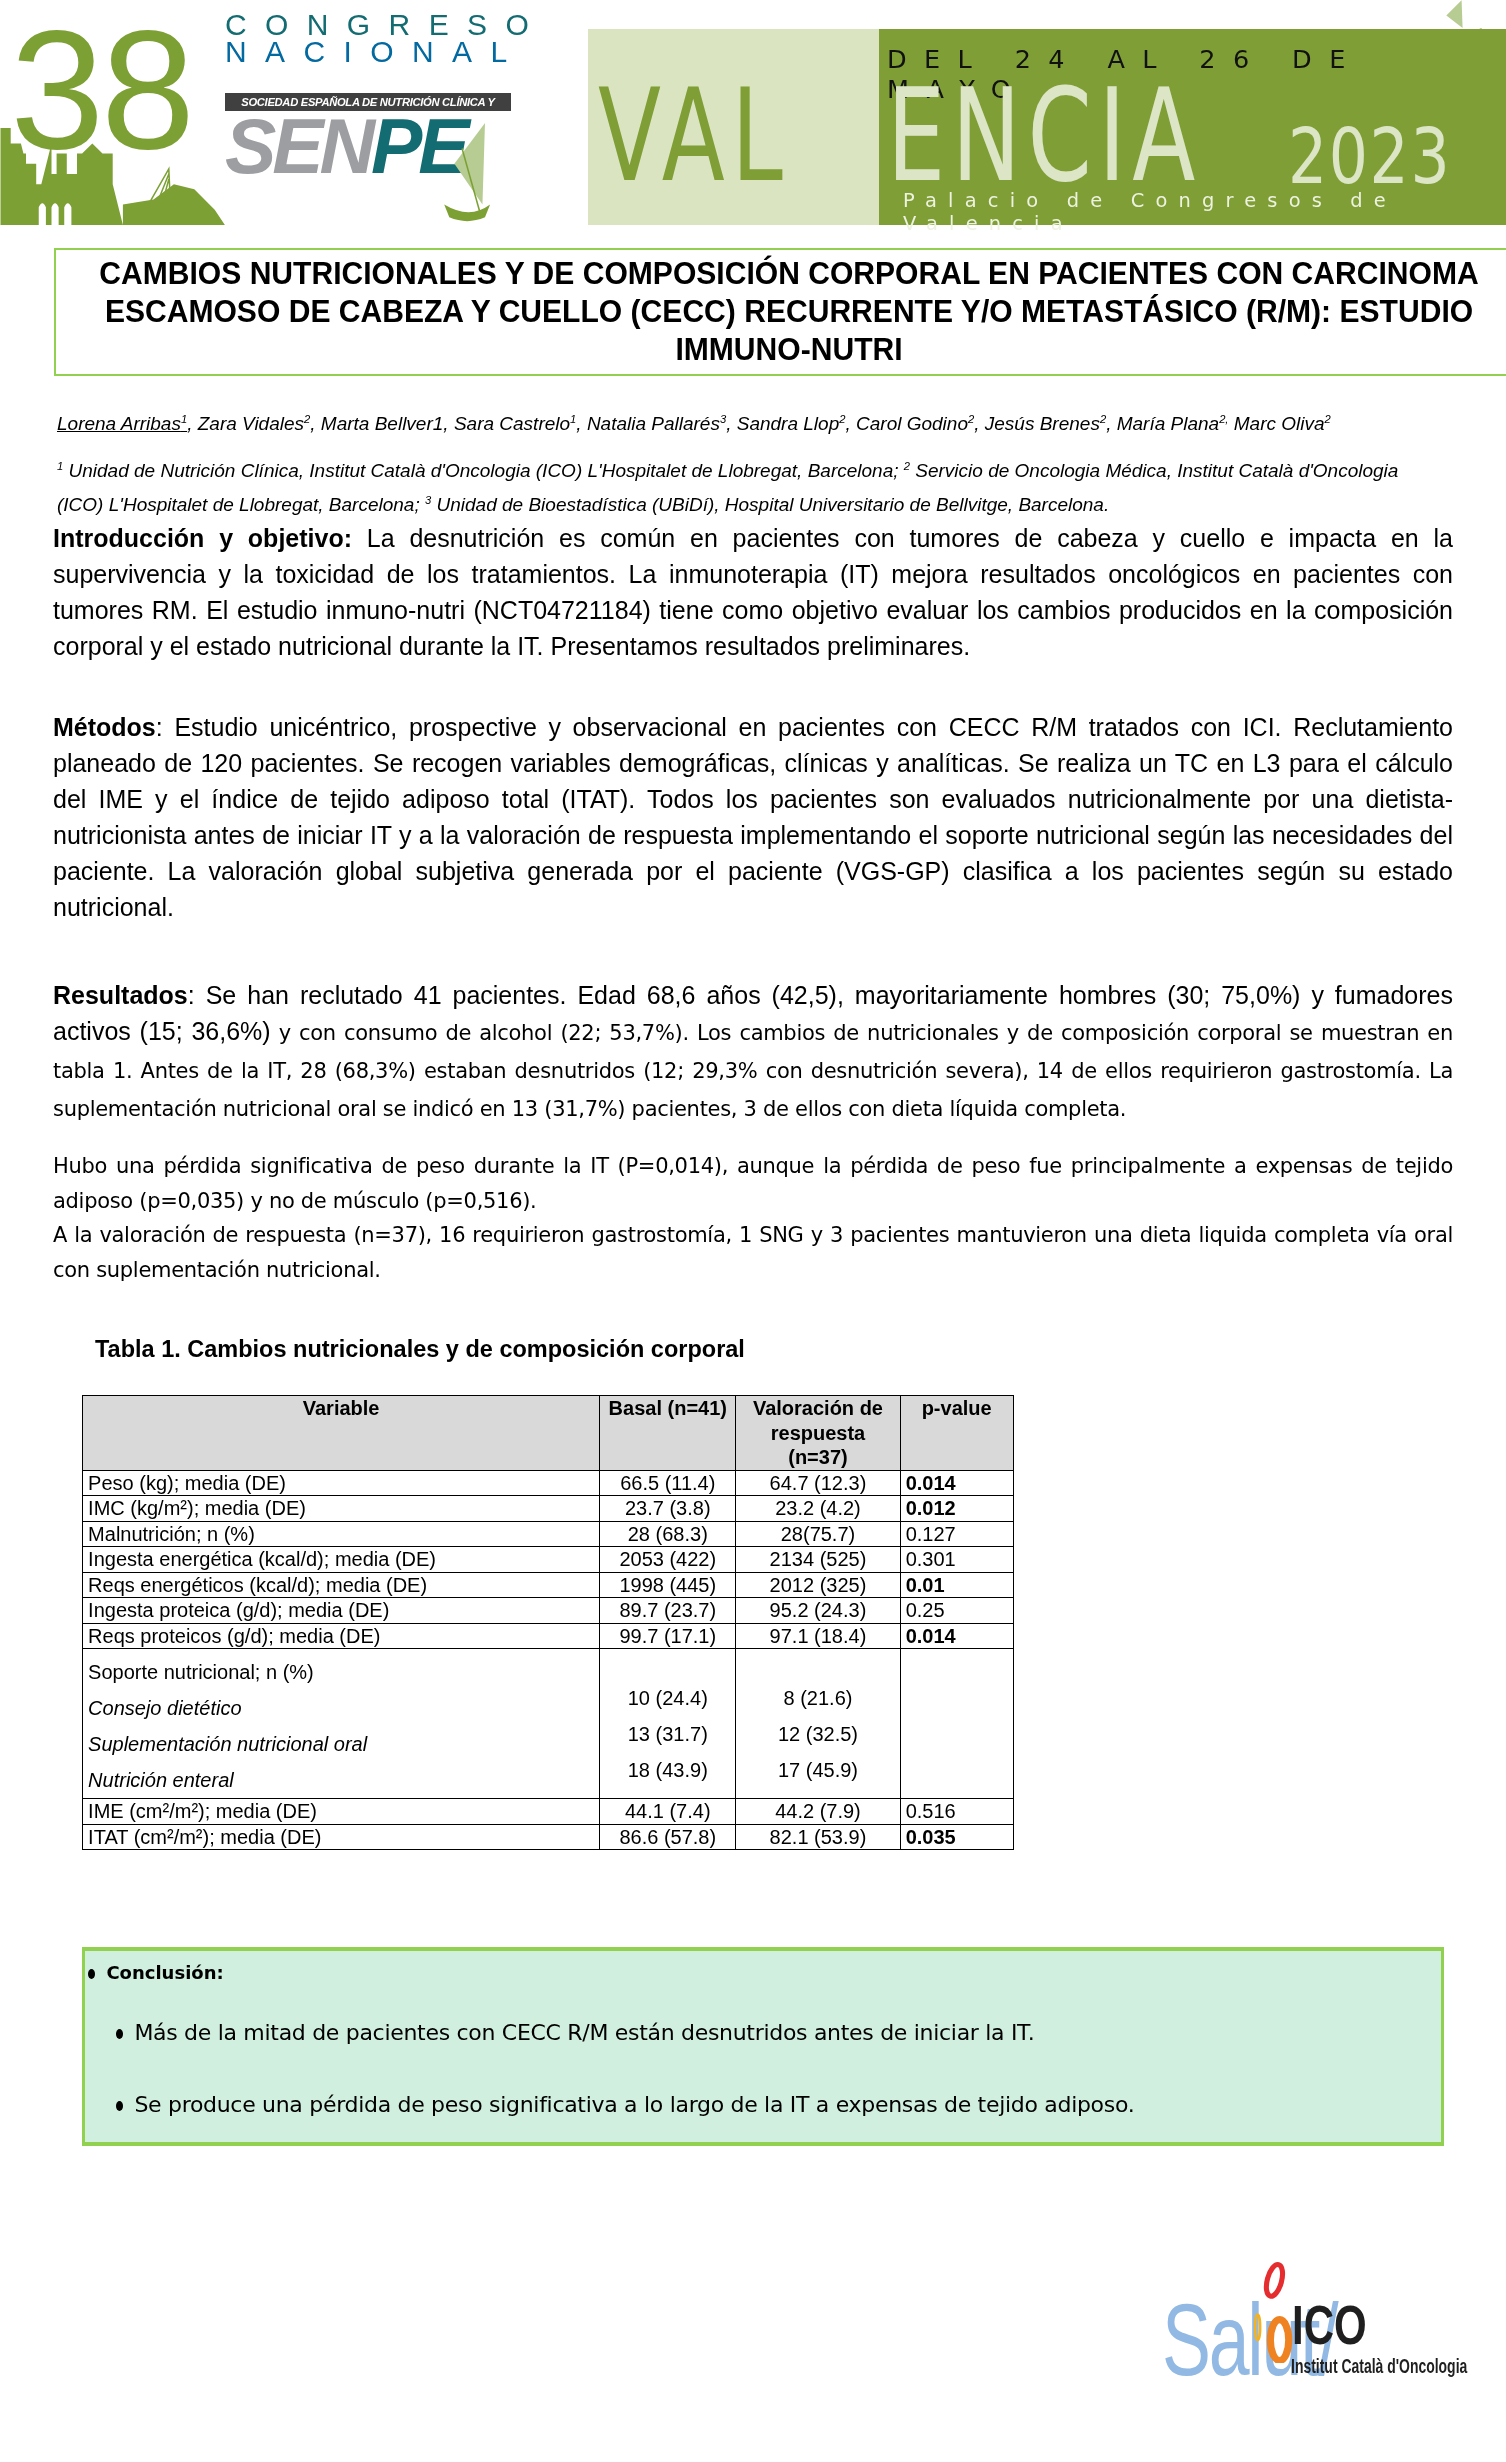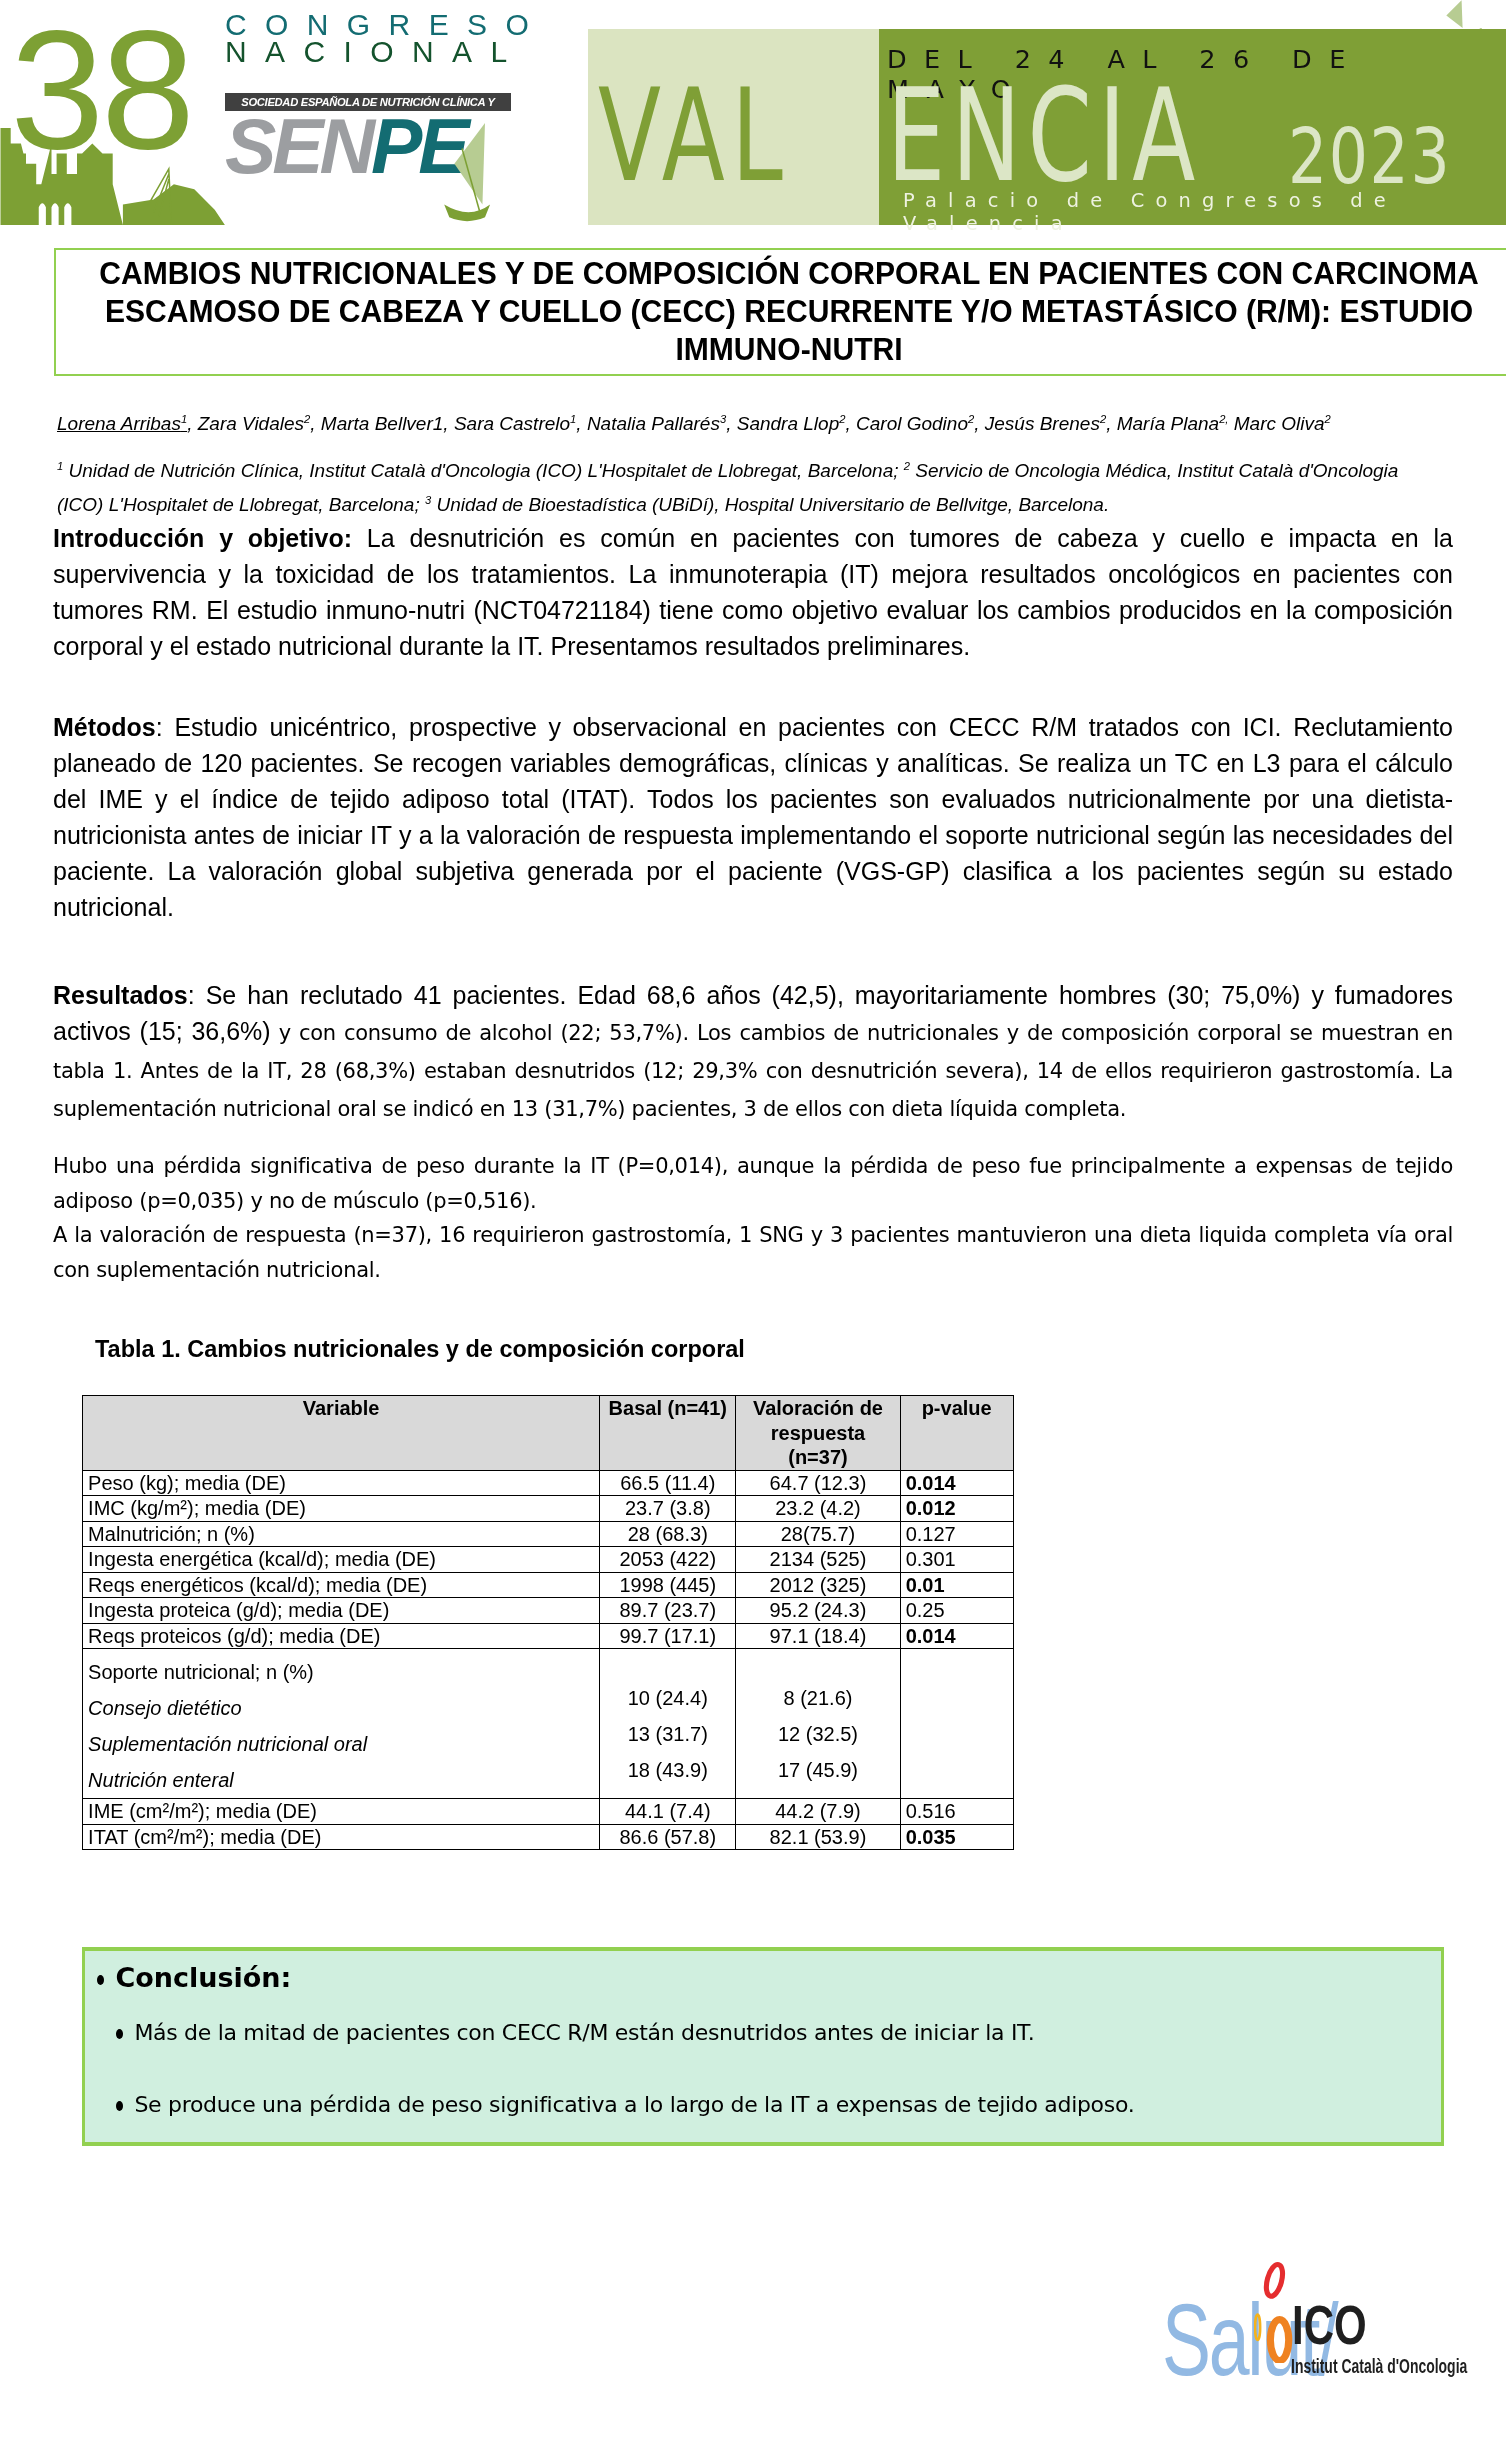--- a/index.html
+++ b/index.html
@@ -3,21 +3,21 @@
 <meta charset="utf-8">
 <style>
   html, body { margin:0; padding:0; background:#ffffff; }
   body { width:1506px; height:2462px; position:relative; overflow:hidden; font-family:"Liberation Sans", sans-serif; color:#000; }
   .abs { position:absolute; }
 
   
   #hdr-left { left:0; top:0; width:562px; height:225px; background:#ffffff; }
   .big38 { left:10.2px; top:5.1px; font-family:"Liberation Sans", sans-serif; font-size:169px; line-height:169px; color:#7da034; letter-spacing:-3.1px; font-weight:400; }
   .congreso { left:225px; top:9.2px; font-size:30px; letter-spacing:18.4px; color:#136c72; line-height:32px; }
-  .nacional { left:225px; top:36px; font-size:30px; letter-spacing:18.4px; color:#14532d; line-height:32px; }
+  .nacional { left:225px; top:36px; font-size:30px; letter-spacing:18.4px; color:#0369a1; line-height:32px; }
   .soc-bar { left:225px; top:93px; width:286px; height:18.4px; background:#404040; color:#fff; font-size:11.2px; font-weight:bold; font-style:italic; line-height:18.4px; text-align:center; letter-spacing:-0.3px; }
   .senpe { left:225px; top:108px; font-size:77px; font-weight:bold; font-style:italic; line-height:77px; letter-spacing:-4.1px; }
   .senpe .sen { color:#9c9ea1; }
   .senpe .pe { color:#136c72; }
   .skyline { left:0; top:123px; width:562px; height:102px; }
 
   #banner-light { left:588px; top:29px; width:291px; height:196px; background:#dbe4c1; }
   #banner-dark { left:879px; top:29px; width:627px; height:196px; background:#7f9f36; }
   .dates { left:887px; top:44px; font-size:25.5px; letter-spacing:17.4px; color:#111; font-family:"DejaVu Sans", sans-serif; }
   .valencia { top:72px; font-family:"DejaVu Sans", sans-serif; font-size:128px; line-height:128px; letter-spacing:9.2px; transform:scaleX(0.72); transform-origin:left top; }
@@ -53,21 +53,21 @@
   th.c-p { text-align:center; width:102px; }
   td.num { text-align:center; }
   td.pv { text-align:left; }
   td.bold { font-weight:bold; }
   td.soporte-cell { padding-top:5.1px; }
   .sub-item { font-style:italic; display:block; line-height:36px; }
   .sub-num { display:block; line-height:36px; }
 
   
   #concl { left:82px; top:1947px; width:1362px; height:199px; background:#d0efdf; border:3.1px solid #92d050; border-top-width:4.6px; border-bottom-width:4.6px; box-sizing:border-box; font-family:"DejaVu Sans", sans-serif; }
-  .concl-head { position:absolute; left:12px; top:11.2px; font-size:27px; font-weight:bold; }
+  .concl-head { position:absolute; left:3px; top:11.2px; font-size:18px; font-weight:bold; }
   .concl-item { position:absolute; left:31px; font-size:22px; letter-spacing:-0.3px; }
   .bullet { display:inline-block; width:7.2px; height:10.2px; border-radius:50%; background:#000; margin-right:11.2px; vertical-align:middle; }
 
   
   .salut { left:1162px; top:2289px; font-size:102px; color:#92b9e3; letter-spacing:-3.1px; line-height:102px; transform:scaleX(0.72); transform-origin:left top; }
   .ico-circles { left:1254px; top:2261px; width:46px; height:102px; }
   .ico-text { left:1292px; top:2297px; font-size:56px; font-weight:bold; color:#1f1f1f; line-height:56px; transform:scaleX(0.75); transform-origin:left top; }
   .ico-sub { left:1291px; top:2355px; font-size:19.4px; font-weight:bold; color:#1f1f1f; transform:scaleX(0.72); transform-origin:left top; white-space:nowrap; }
 </style>
 </head>

